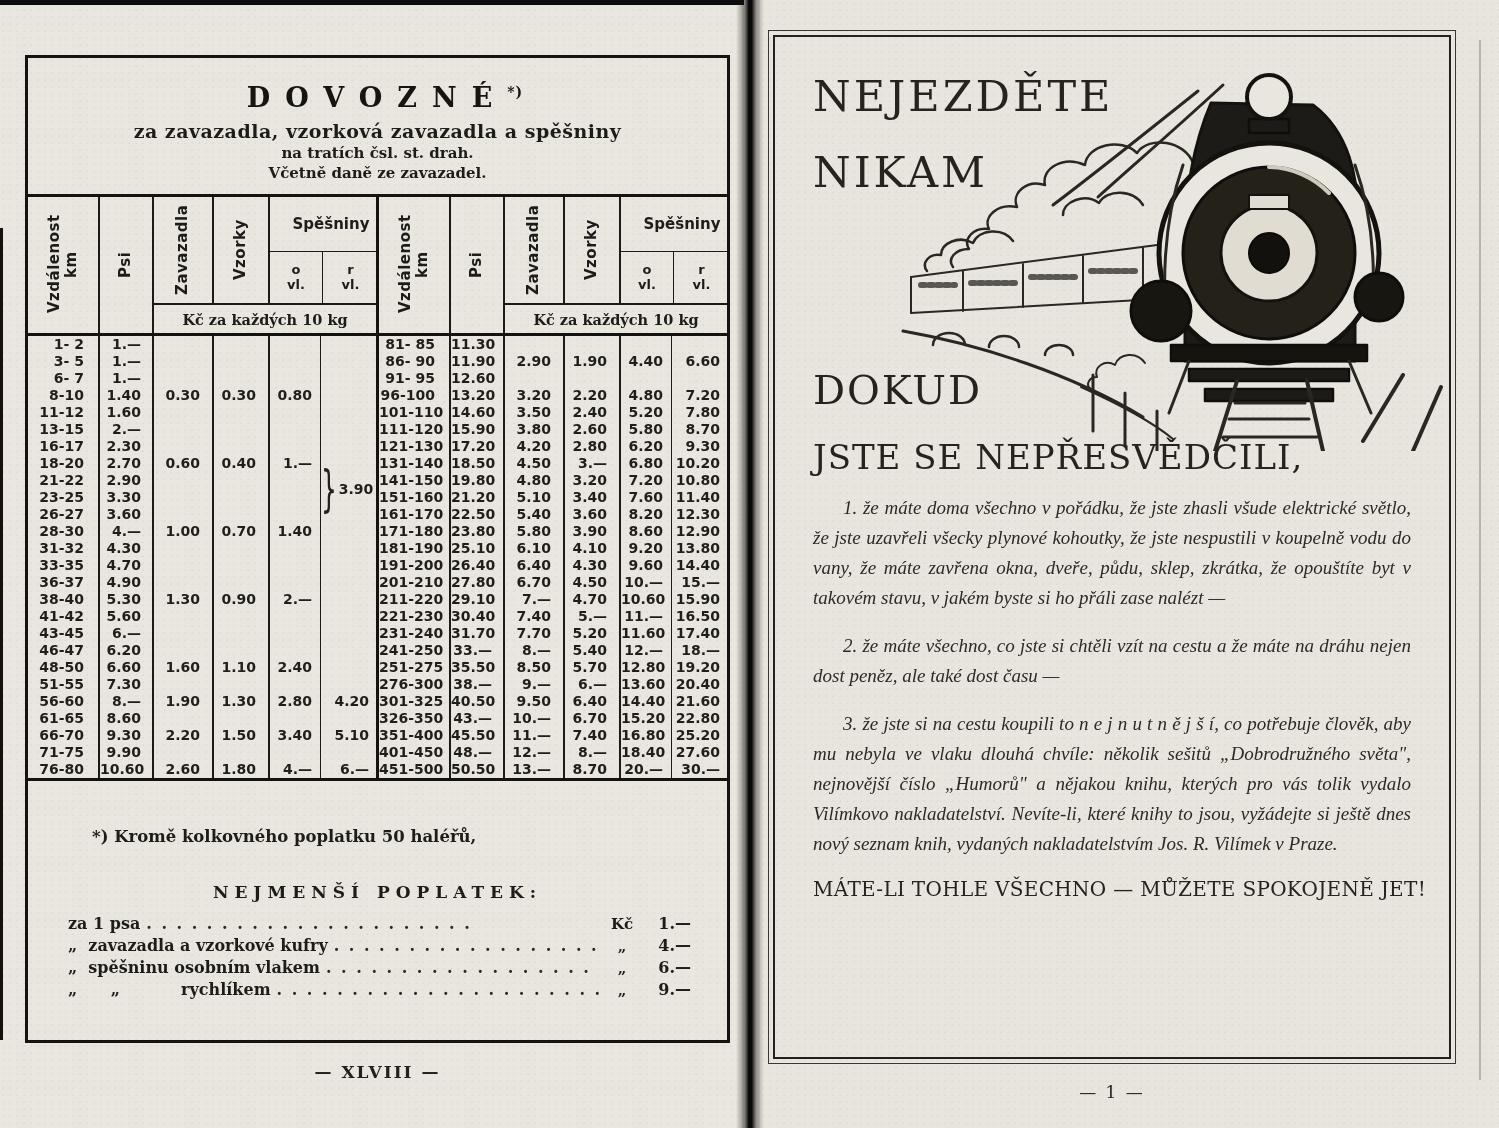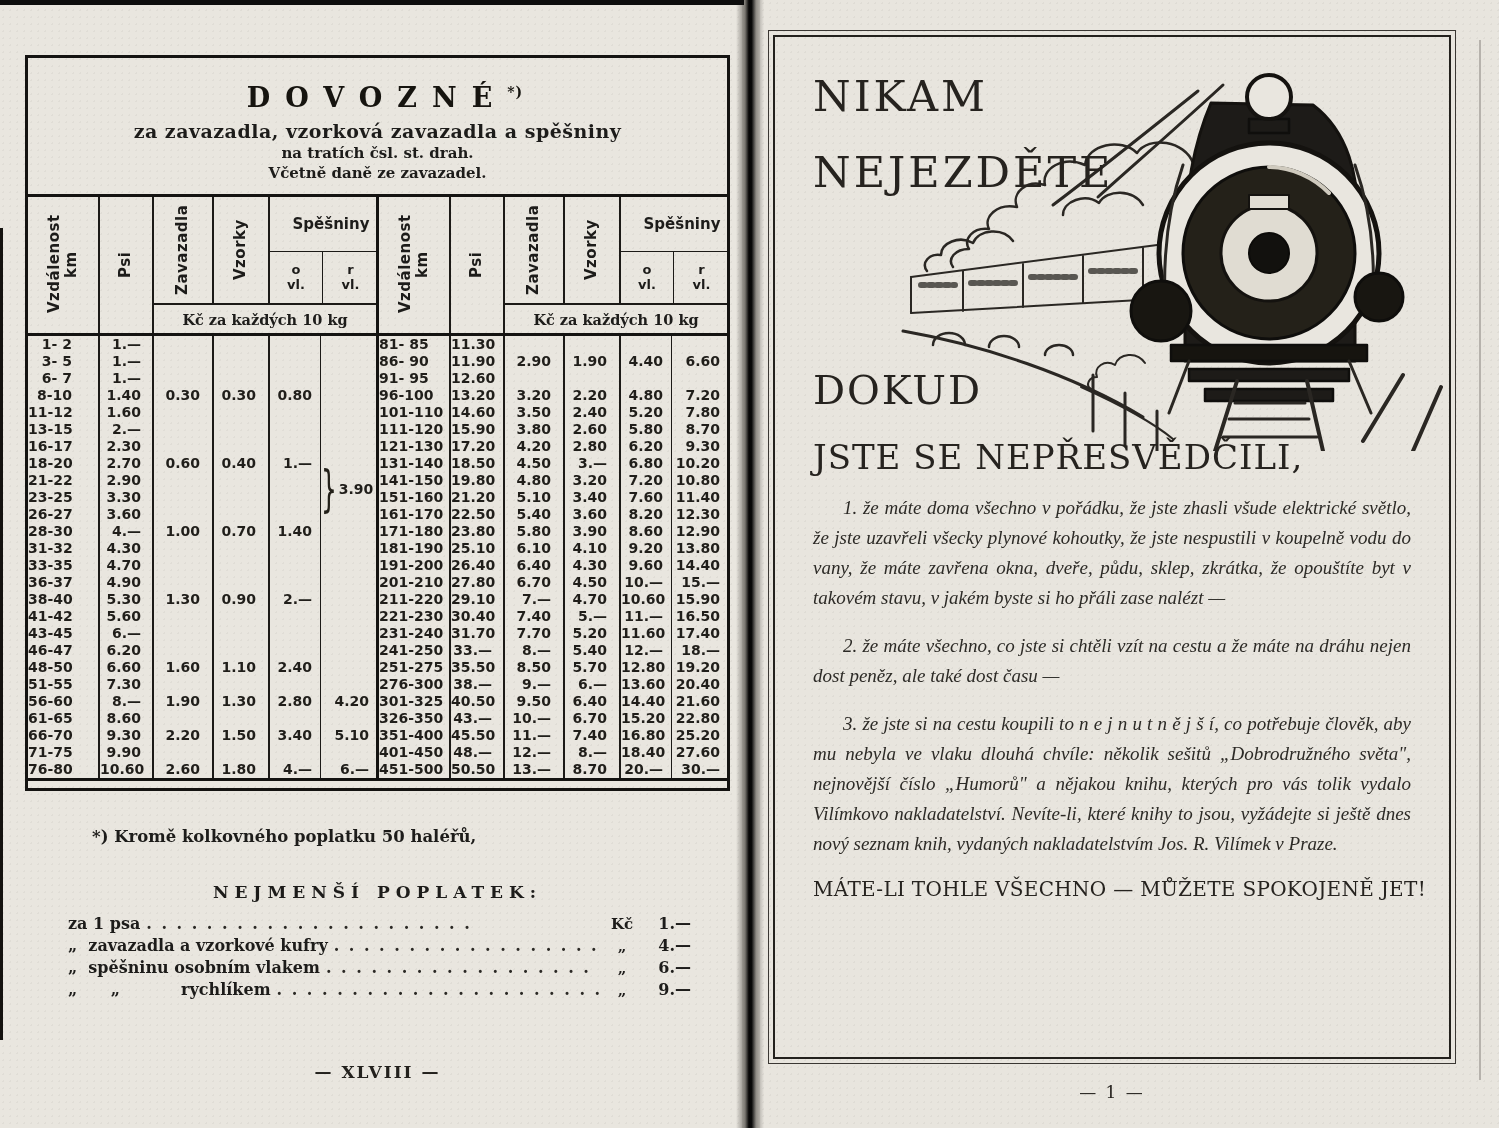--- a/index.html
+++ b/index.html
@@ -13,21 +13,21 @@
     background-size:7px 7px;}
   .page-left{left:0;width:742px;}
   .page-right{left:760px;width:739px;background-color:#e8e5de;}
   .gutter{position:absolute;left:736px;top:0;width:28px;height:1128px;z-index:5;
     background:linear-gradient(90deg, rgba(0,0,0,0) 0%, rgba(35,32,28,0.5) 32%, #050505 46%, #0a0a0a 56%, rgba(40,36,32,0.4) 72%, rgba(0,0,0,0) 100%);}
   .artifact-top{position:absolute;left:0;top:0;width:744px;height:5px;background:#0d0d0d;z-index:6;}
   .artifact-left{position:absolute;left:0;top:228px;width:3px;height:812px;background:#14120f;z-index:6;}
   .crease{position:absolute;left:1479px;top:40px;width:2px;height:1040px;background:rgba(30,28,25,0.25);z-index:6;}
 
   
-  .lframe{position:absolute;left:25px;top:55px;width:705px;height:736px;
+  .lframe{position:absolute;left:25px;top:55px;width:705px;height:988px;
     border:3px solid #141311;box-sizing:border-box;}
   .ltitle{margin-top:24px;text-align:center;font:700 27px "DejaVu Serif",serif;
     letter-spacing:15px;text-indent:15px;color:#16140f;}
   .ltitle .tref{font-size:14px;letter-spacing:1px;vertical-align:10px;}
   .lsub{margin-top:7px;text-align:center;font:700 19px "DejaVu Serif",serif;letter-spacing:0.5px;}
   .lsub2{margin-top:2px;text-align:center;font:700 15px "DejaVu Serif",serif;}
 
   .ttable{margin:12px auto 0;width:699px;border-top:3px solid #141311;border-bottom:3px solid #141311;
     display:flex;box-sizing:border-box;}
   .half{width:348px;}
@@ -49,21 +49,21 @@
   .spe-bot{flex:1;display:grid;grid-template-columns:52px 56px;}
   .spe-o,.spe-r{display:flex;flex-direction:column;align-items:center;justify-content:center;
     font:700 13px "DejaVu Sans",sans-serif;line-height:1.1;}
   .spe-r{border-left:1.5px solid #1c1a17;}
 
   .tbody{position:relative;}
   .brow{display:grid;grid-template-columns:70px 54px 60px 56px 52px 56px;height:17px;}
   .bc{font:700 14px "DejaVu Sans",sans-serif;line-height:17px;text-align:right;
     color:#201e1a;white-space:pre;box-sizing:border-box;}
   .bc+.bc{border-left:2px solid #1c1a17;}
-  .c-dist{padding-right:26px;}
+  .c-dist{padding-right:14px;}
   .c-psi{padding-right:11px;}
   .c-zav{padding-right:12px;}
   .c-vz{padding-right:12px;}
   .c-ovl{padding-right:8px;}
   .c-rvl{padding-right:7px;border-left-width:1.5px !important;}
   .brace-note{position:absolute;left:293px;top:126px;height:54px;display:flex;align-items:center;z-index:2;}
   .brace-note .brace{font:400 50px "DejaVu Sans",sans-serif;transform:scaleX(0.5);color:#232019;margin-left:-8px;}
   .brace-note .bval{font:700 14px "DejaVu Sans",sans-serif;margin-left:-6px;color:#201e1a;}
 
   .lfoot{margin:46px 0 0 64px;font:700 16.5px "DejaVu Serif",serif;}
@@ -675,22 +675,22 @@
         <rect x="296" y="324" width="160" height="12" fill="#1d1b18" stroke="#0f0e0c"></rect>
         <rect x="312" y="344" width="128" height="12" fill="#1d1b18" stroke="#0f0e0c"></rect>
         <path d="M296,316 L276,368 M456,316 L478,368" stroke-width="3"></path>
 
         <path d="M322,406 L344,336 M430,406 L414,336 M470,396 L510,330 M520,406 L548,342" stroke-width="4"></path>
         <path d="M330,392 h94 M336,374 h80 M342,358 h70" stroke-width="3"></path>
 
         <path d="M252,318 c-8,-12 -26,-10 -30,2 c-10,-6 -22,2 -18,12 c-8,0 -12,8 -6,12" stroke-width="2"></path>
       </svg>
 
+      <div class="rh1">NEJEZDĚTE</div>
       <div class="rh1">NIKAM</div>
-      <div class="rh1">NEJEZDĚTE</div>
       <div class="rh2">DOKUD</div>
       <div class="rh3">JSTE SE NEPŘESVĚDČILI,</div>
 
       <div class="rpars">
         <p>1. že máte doma všechno v pořádku, že jste zhasli všude elektrické světlo, že jste uzavřeli všecky plynové kohoutky, že jste nespustili v koupelně vodu do vany, že máte zavřena okna, dveře, půdu, sklep, zkrátka, že opouštíte byt v takovém stavu, v jakém byste si ho přáli zase nalézt —</p>
         <p>2. že máte všechno, co jste si chtěli vzít na cestu a že máte na dráhu nejen dost peněz, ale také dost času —</p>
         <p>3. že jste si na cestu koupili to n e j n u t n ě j š í, co potřebuje člověk, aby mu nebyla ve vlaku dlouhá chvíle: několik sešitů „Dobrodružného světa", nejnovější číslo „Humorů" a nějakou knihu, kterých pro vás tolik vydalo Vilímkovo nakladatelství. Nevíte-li, které knihy to jsou, vyžádejte si ještě dnes nový seznam knih, vydaných nakladatelstvím Jos. R. Vilímek v Praze.</p>
       </div>
 
       <div class="rslogan">MÁTE-LI TOHLE VŠECHNO — MŮŽETE SPOKOJENĚ JET!</div>

